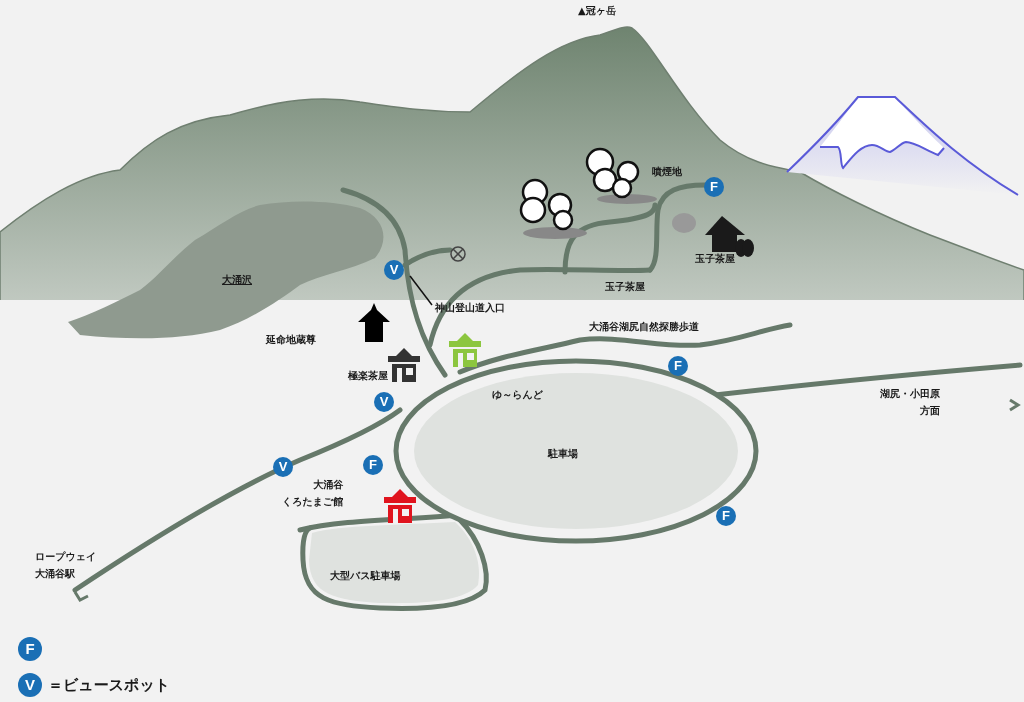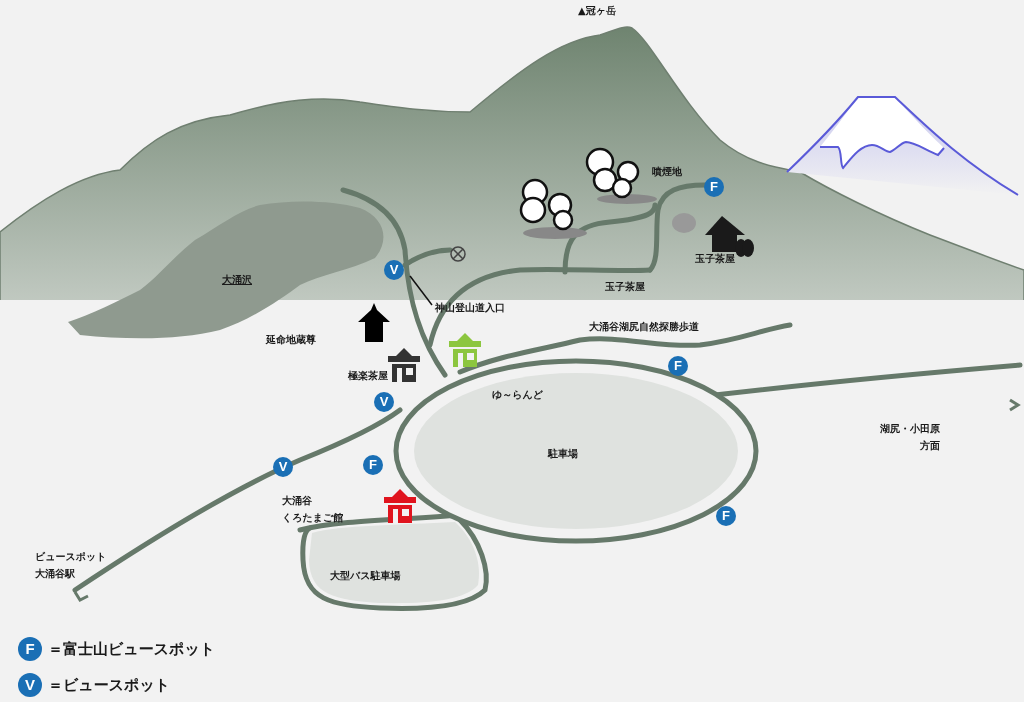--- a/index.html
+++ b/index.html
@@ -1,20 +1,20 @@
 <!DOCTYPE html>
 <html><head>
 <meta charset="utf-8">
 <style>
   html, body { margin:0; padding:0; }
   body { width:1024px; height:702px; background:#f2f2f2; overflow:hidden; position:relative;
          font-family:"DejaVu Sans","Liberation Sans",sans-serif; }
   #map { position:absolute; left:0; top:0; width:1024px; height:702px; }
   .lbl { position:absolute; font-size:10px; font-weight:bold; color:#1a1a1a; white-space:nowrap; line-height:17px; }
-  .lbl.r { text-align:right;margin-top:35px; }
+  .lbl.r { text-align:right; }
   .badge { position:absolute; width:20px; height:20px; border-radius:50%; background:#1a6fb5; color:#fff;
            font-size:13px; font-weight:bold; text-align:center; line-height:20px; font-family:"Liberation Sans",sans-serif; cursor:pointer; }
   .legend-row { position:absolute; left:18px; display:flex; align-items:center; gap:6px; }
   .legend-row .badge { position:static; width:24px; height:24px; line-height:24px; font-size:15px; }
   .legend-row span.t { font-size:15px; font-weight:bold; color:#1a1a1a; }
 </style>
 </head>
 <body>
 
 <svg id="map" viewBox="0 0 1024 702" xmlns="http://www.w3.org/2000/svg">
@@ -120,38 +120,37 @@
 <div class="lbl" style="left:435px;top:299px;">神山登山道入口</div>
 <div class="lbl" style="left:266px;top:331px;">延命地蔵尊</div>
 <div class="lbl" style="left:492px;top:339px;margin-top:47px;">ゆ～らんど</div>
 <div class="lbl" style="left:312px;top:367px;margin-left:36px;">極楽茶屋</div>
 <div class="lbl" style="left:577px;top:318px;margin-left:12px;">大涌谷湖尻自然探勝歩道</div>
 <div class="lbl r" style="left:880px;top:385px;">
   <div>湖尻・小田原</div>
   <div>方面</div>
 </div>
 <div class="lbl" style="left:548px;top:445px;">駐車場</div>
-<div class="lbl" style="left:282px;top:492px;">
+<div class="lbl" style="left:282px;top:476px;text-align:right;">
   <div>大涌谷</div>
   <div>くろたまご館</div>
 </div>
 <div class="lbl" style="left:330px;top:567px;">大型バス駐車場</div>
 <div class="lbl" style="left:35px;top:548px;">
-  <div>ビュースポット</div>
+  <div>ロープウェイ</div>
   <div>大涌谷駅</div>
 </div>
 
 <div class="badge" style="left:704px;top:177px;">F</div>
 <div class="badge" style="left:384px;top:260px;">V</div>
 <div class="badge" style="left:668px;top:356px;">F</div>
 <div class="badge" style="left:374px;top:392px;">V</div>
 <div class="badge" style="left:363px;top:455px;">F</div>
 <div class="badge" style="left:273px;top:457px;">V</div>
 <div class="badge" style="left:716px;top:506px;">F</div>
 
 <div class="legend-row" style="top:637px;">
   <div class="badge">F</div>
-  <span class="t">＝富士山ビュースポット</span>
 </div>
 <div class="legend-row" style="top:673px;">
   <div class="badge">V</div>
   <span class="t">＝ビュースポット</span>
 </div>
 
 </body></html>

